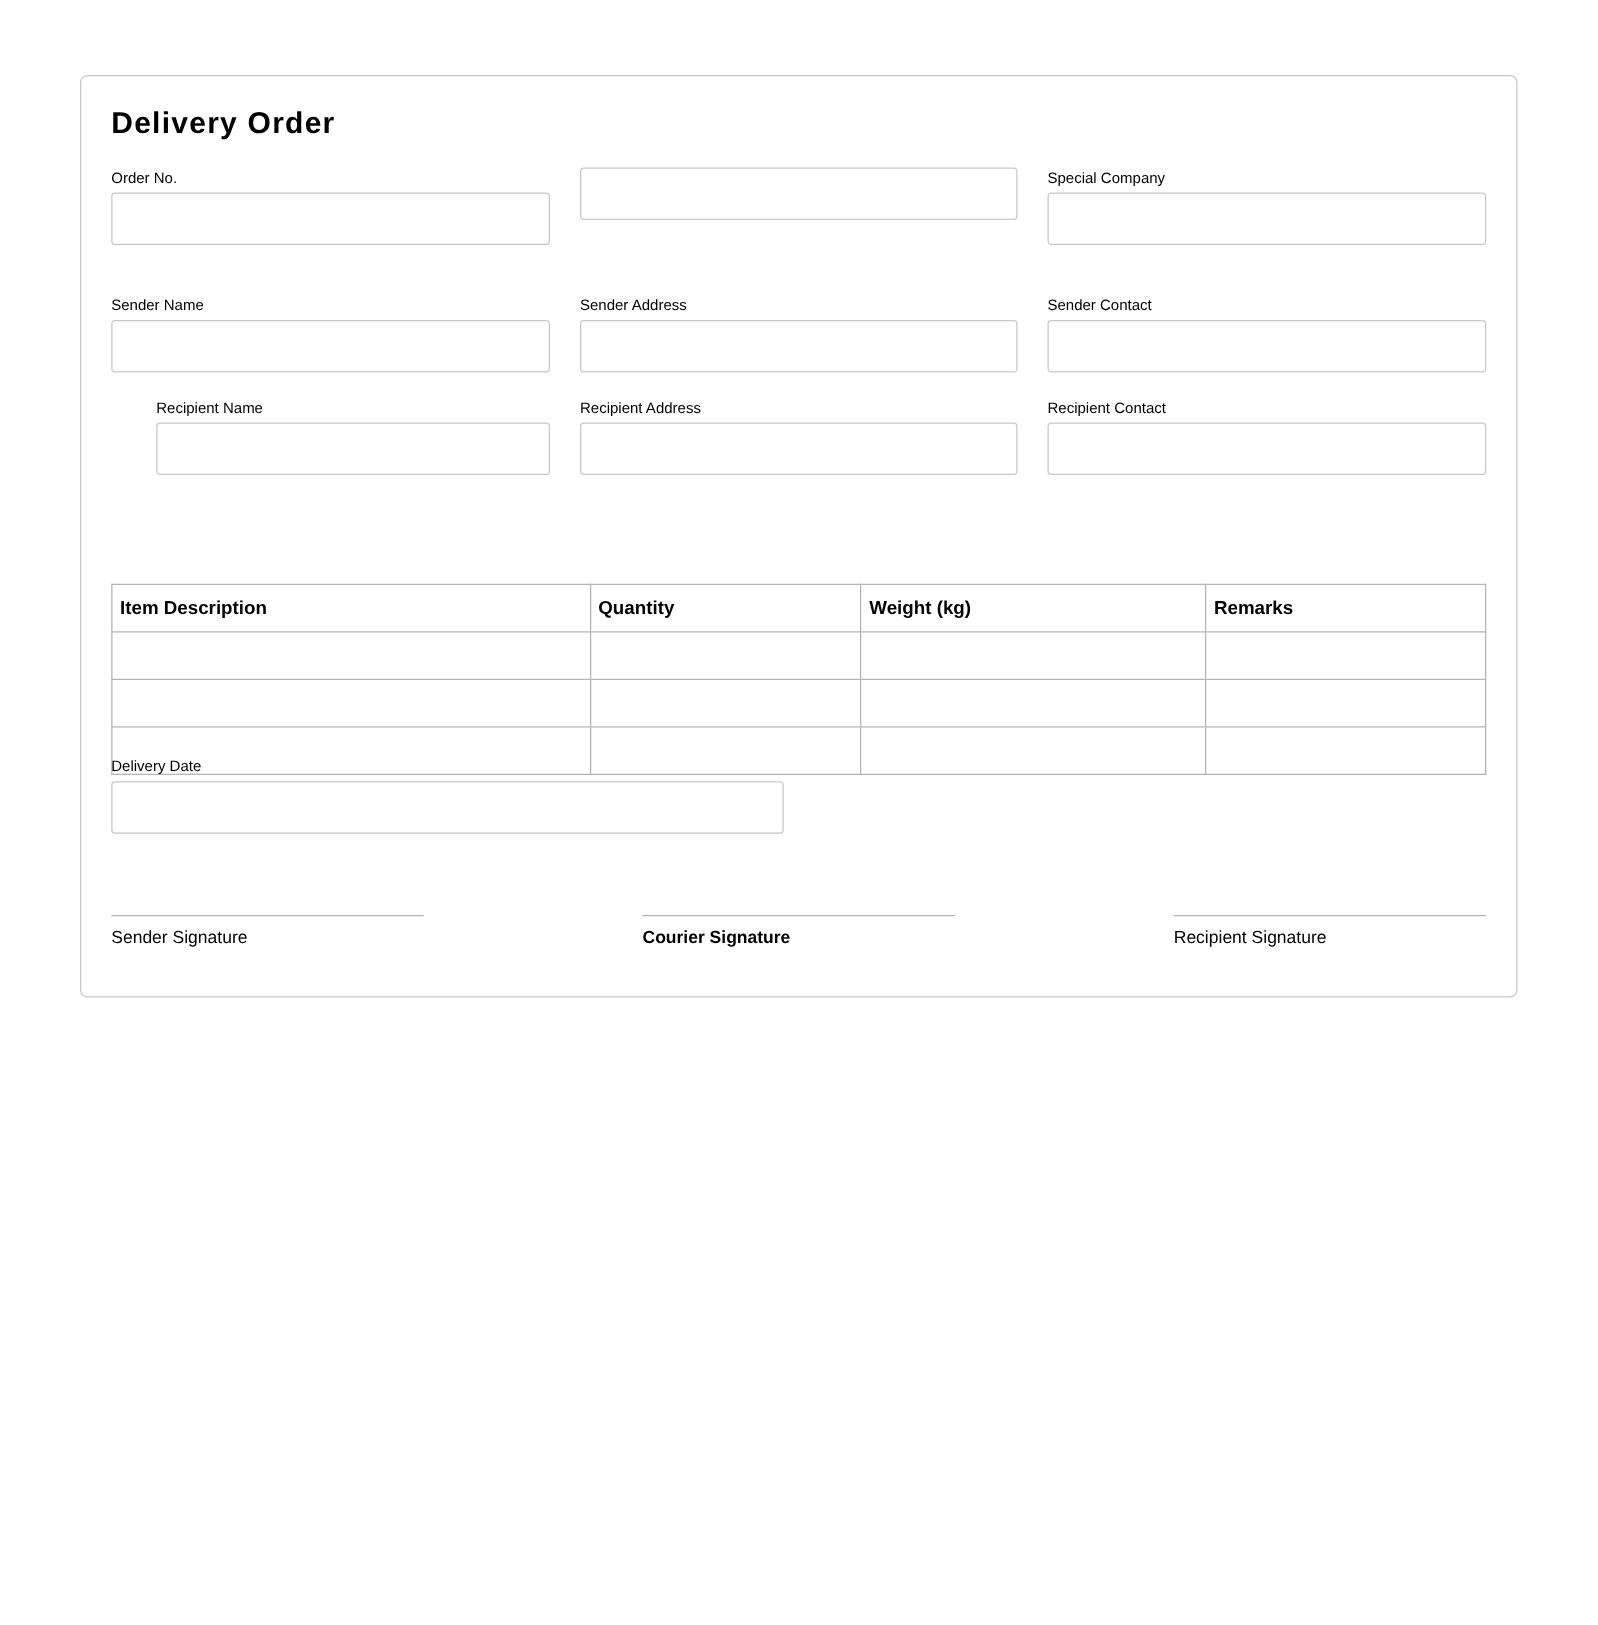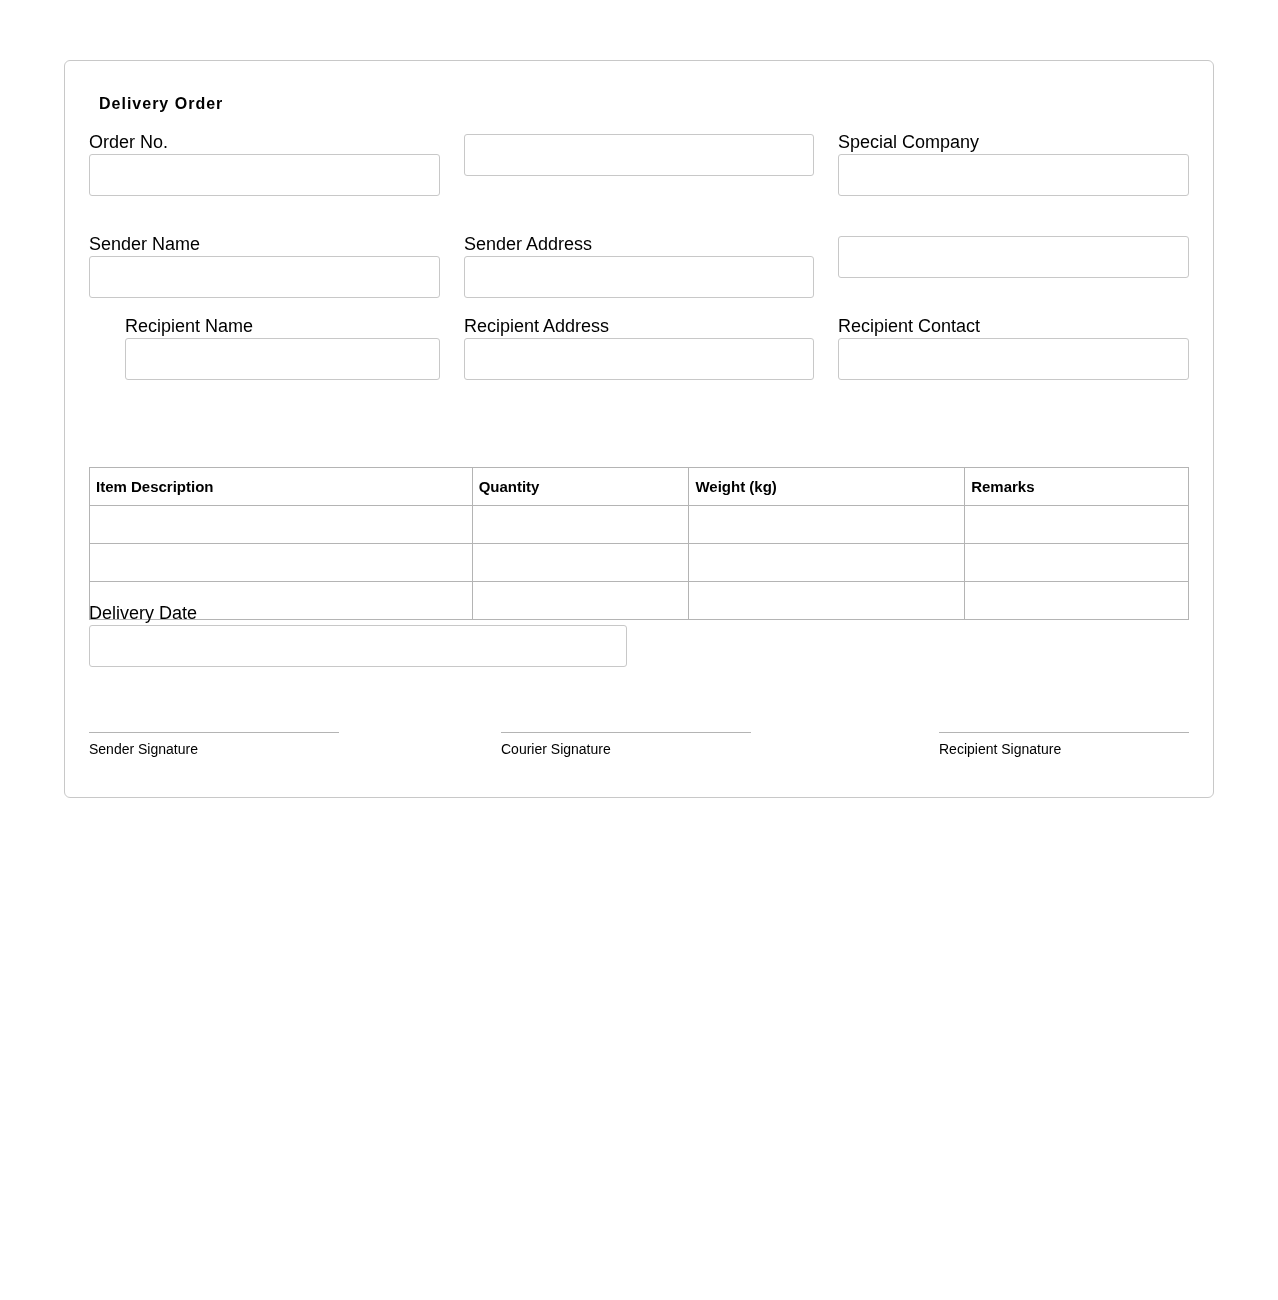--- a/index.html
+++ b/index.html
@@ -4,25 +4,25 @@
   <style>
     * { box-sizing: border-box; }
     html, body { margin: 0; padding: 0; background: #fff; }
     body { width: 1278px; height: 1300px; font-family: "Liberation Sans", sans-serif; color: #000; }
     .card {
       position: absolute; left: 64px; top: 60px; width: 1150px; height: 738px;
       border: 1px solid #c8c8c8; border-radius: 6px; background: #fff;
       padding: 0 24px;
     }
     .title {
-      position: absolute; left: 24px; top: 24px; margin: 10px;
-      font-size: 16px; font-weight: bold; letter-spacing: 1px;
+      position: absolute; left: 24px; top: 24px; margin: 0;
+      font-size: 24px; font-weight: bold; letter-spacing: 1px;
     }
     .field { position: absolute; }
-    .field label { display: block; font-size: 18px; height: 20px; line-height: 16px; }
+    .field label { display: block; font-size: 12px; height: 20px; line-height: 16px; }
     .field .input {
       display: block; width: 100%; height: 42px; border: 1px solid #c8c8c8;
       border-radius: 3px; background: #fff; padding: 0 8px;
       font-family: "Liberation Sans", sans-serif; font-size: 14px; outline: none;
     }
     .field textarea.input { height: 62px; resize: none; padding: 8px; }
     table.items {
       position: absolute; left: 24px; top: 358px; width: 1100px;
       border-collapse: collapse;
       margin-top: 48px;
@@ -56,20 +56,21 @@
 
   <div class="field" style="left:24px; top:175px; width:351px;">
     <label>Sender Name</label>
     <input class="input" type="text" value="" style="">
   </div>
   <div class="field" style="left:399px; top:175px; width:350px;">
     <label>Sender Address</label>
     <input class="input" type="text" value="" style="">
   </div>
   <div class="field" style="left:773px; top:175px; width:351px;">
+    <label>Sender Contact</label>
     <input class="input" type="text" value="" style="">
   </div>
 
   <div class="field" style="left:24px; top:257px; width:351px;padding-left:36px;">
     <label>Recipient Name</label>
     <input class="input" type="text" value="" style="">
   </div>
   <div class="field" style="left:399px; top:257px; width:350px;">
     <label>Recipient Address</label>
     <input class="input" type="text" value="" style="">
@@ -118,21 +119,21 @@
 
   <div class="field" style="left:24px; top:544px; width:538px;">
     <label>Delivery Date</label>
     <input class="input" type="text" value="" style="">
   </div>
 
   <div class="sig" style="left:24px;">
     <div class="line"></div>
     <div class="label">Sender Signature</div>
   </div>
-  <div class="sig" style="left:436px;">
+  <div class="sig" style="left:449px;font-weight:bold;">
     <div class="line"></div>
     <div class="label">Courier Signature</div>
   </div>
   <div class="sig" style="left:874px;">
     <div class="line"></div>
     <div class="label">Recipient Signature</div>
   </div>
 </div>
 
 </body></html>

